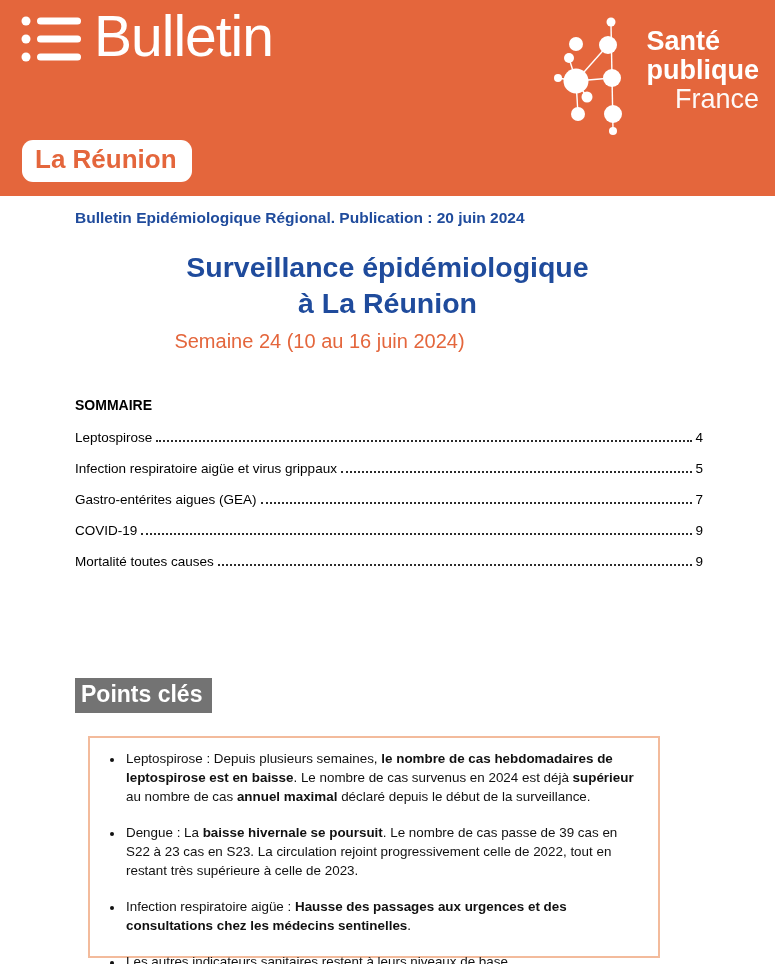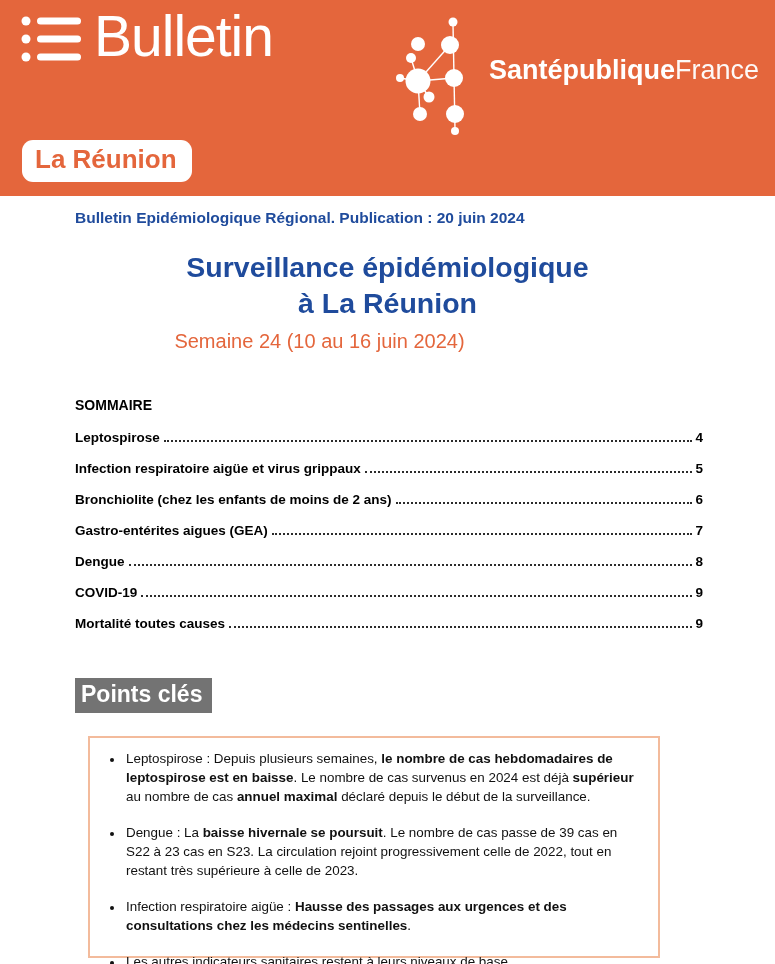--- a/index.html
+++ b/index.html
@@ -19,21 +19,21 @@
     display:flex;align-items:flex-end;gap:12px;color:#ffffff;
   }
   .bulletin-logo .word{
     font-size:57px;font-weight:400;letter-spacing:-1px;line-height:1;
     transform:translateY(-3px);
   }
   .spf-logo{
     position:absolute;top:4px;right:16px;
     display:flex;align-items:center;gap:8px;color:#ffffff;
   }
-  .spf-text{display:flex;flex-direction:row;line-height:29px;font-size:27px;}
+  .spf-text{display:flex;flex-direction:column;line-height:29px;font-size:27px;}
   .spf-text .l1,.spf-text .l2{font-weight:700;}
   .spf-text .l3{font-weight:400;opacity:.96;text-align:right;}
   .region-badge{
     position:absolute;left:22px;top:140px;
     background:#ffffff;border-radius:11px;
     padding:5px 15px 7px 13px;
     color:#e4663c;font-size:26px;font-weight:700;line-height:1.15;text-align:center;
   }
   
   .pub-line{
@@ -51,21 +51,21 @@
   }
   
   .sommaire{
     position:absolute;top:397px;left:75px;
     font-size:14px;font-weight:700;color:#000;
   }
   .toc{position:absolute;top:428px;left:75px;width:628px;}
   .toc-row{
     display:flex;align-items:flex-end;
     margin-bottom:14.5px;height:16.5px;
-    font-size:13.5px;font-weight:700;color:#000;
+    font-size:13.5px;font-weight:400;color:#000;
     cursor:pointer;
   }
   .toc-label{white-space:nowrap;}
   .toc-leader{
     flex:1;border-bottom:2px dotted #2b2b2b;
     margin:0 3px 3px 4px;height:1px;
   }
   .toc-page{white-space:nowrap;}
   
   .points-heading{
@@ -162,33 +162,23 @@
     <span class="toc-label">Leptospirose</span>
     <span class="toc-leader"></span>
     <span class="toc-page">4</span>
   </div>
   <div class="toc-row">
     <span class="toc-label">Infection respiratoire aigüe et virus grippaux</span>
     <span class="toc-leader"></span>
     <span class="toc-page">5</span>
   </div>
   <div class="toc-row">
-    <span class="toc-label">Bronchiolite (chez les enfants de moins de 2 ans)</span>
-    <span class="toc-leader"></span>
-    <span class="toc-page">6</span>
-  </div>
-  <div class="toc-row">
     <span class="toc-label">Gastro-entérites aigues (GEA)</span>
     <span class="toc-leader"></span>
     <span class="toc-page">7</span>
-  </div>
-  <div class="toc-row">
-    <span class="toc-label">Dengue</span>
-    <span class="toc-leader"></span>
-    <span class="toc-page">8</span>
   </div>
   <div class="toc-row">
     <span class="toc-label">COVID-19</span>
     <span class="toc-leader"></span>
     <span class="toc-page">9</span>
   </div>
   <div class="toc-row">
     <span class="toc-label">Mortalité toutes causes</span>
     <span class="toc-leader"></span>
     <span class="toc-page">9</span>

